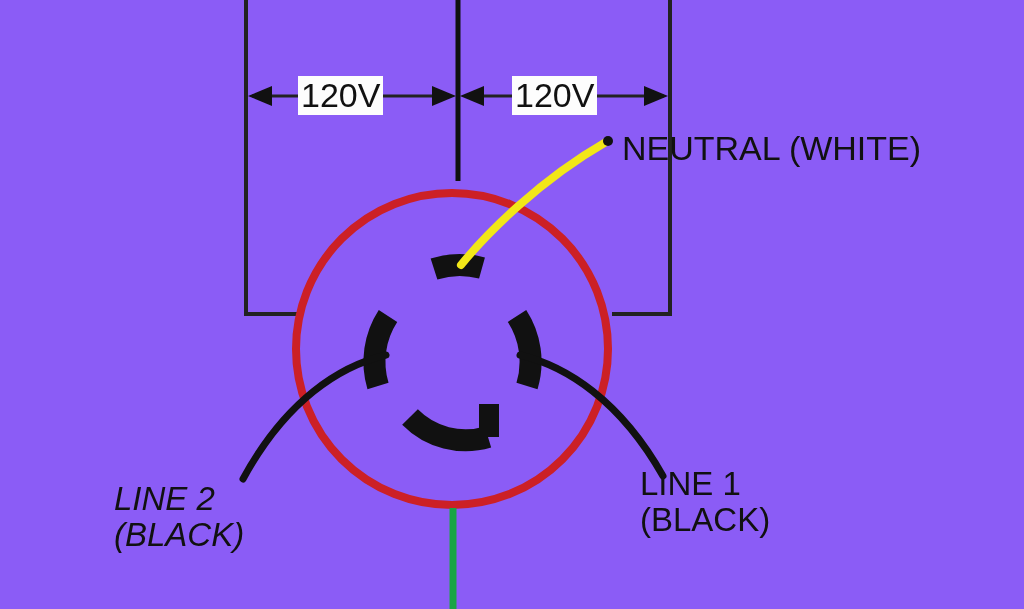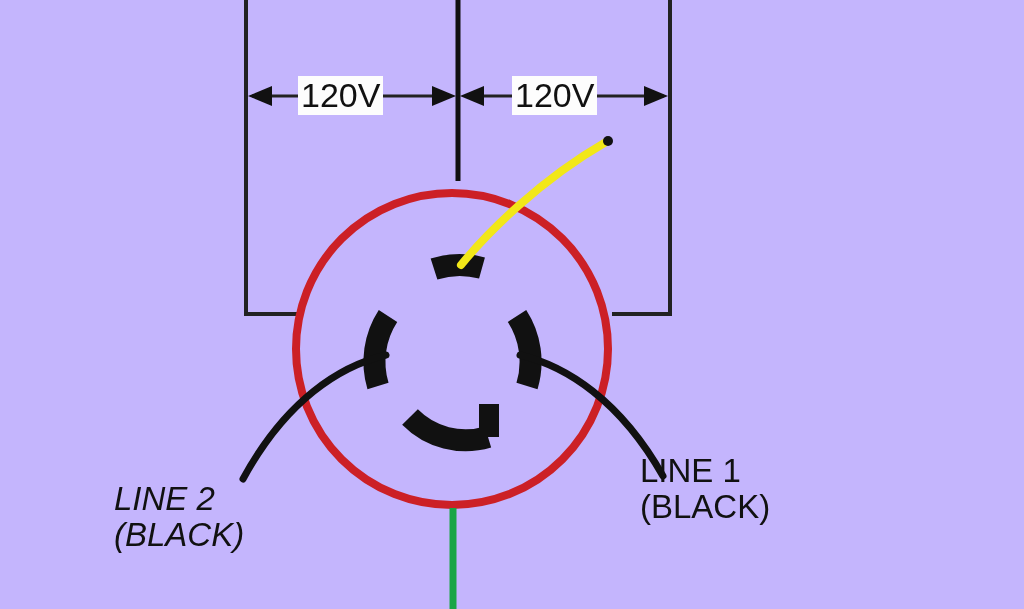--- a/index.html
+++ b/index.html
@@ -4,21 +4,21 @@
 <style>
   html, body {
     margin: 0;
     padding: 0;
     background: #ffffff;
   }
   #stage {
     position: relative;
     width: 1024px;
     height: 609px;
-    background: #c4b5fd;
+    background: #8b5cf6;
     overflow: hidden;
     font-family: "Liberation Sans", sans-serif;
   }
   #diagram-svg {
     position: absolute;
     left: 0;
     top: 0;
     width: 1024px;
     height: 609px;
   }
@@ -37,21 +37,21 @@
     font-size: 34px;
   }
   #label-line2 {
     left: 114px;
     top: 481px;
     font-size: 33px;
     font-style: italic;
   }
   #label-line1 {
     left: 640px;
-    top: 453px;
+    top: 466px;
     font-size: 33px;
   }
   .dim-text {
     position: absolute;
     color: #111111;
     font-size: 34px;
     font-family: "Liberation Sans", sans-serif;
     background: #fdfdfd;
     padding: 0 3px;
   }
@@ -115,20 +115,23 @@
       <path d="M 520 355 C 566 366 620 400 663 476" fill="none" stroke="#111111" stroke-width="7" stroke-linecap="round"></path>
 
       <path d="M 453 508 L 453 609" fill="none" stroke="#1aa545" stroke-width="7" stroke-linecap="butt"></path>
     </g>
   </svg>
 
   <span class="dim-text" id="dim-left-text">120V</span>
 
   <span class="dim-text" id="dim-right-text">120V</span>
 
+  <div class="diagram-label" id="label-neutral">
+    <span class="label-line">NEUTRAL (WHITE)</span>
+  </div>
 
   <div class="diagram-label" id="label-line2">
     <span class="label-line">LINE 2</span>
     <span class="label-line">(BLACK)</span>
   </div>
 
   <div class="diagram-label" id="label-line1">
     <span class="label-line">LINE 1</span>
     <span class="label-line">(BLACK)</span>
   </div>

